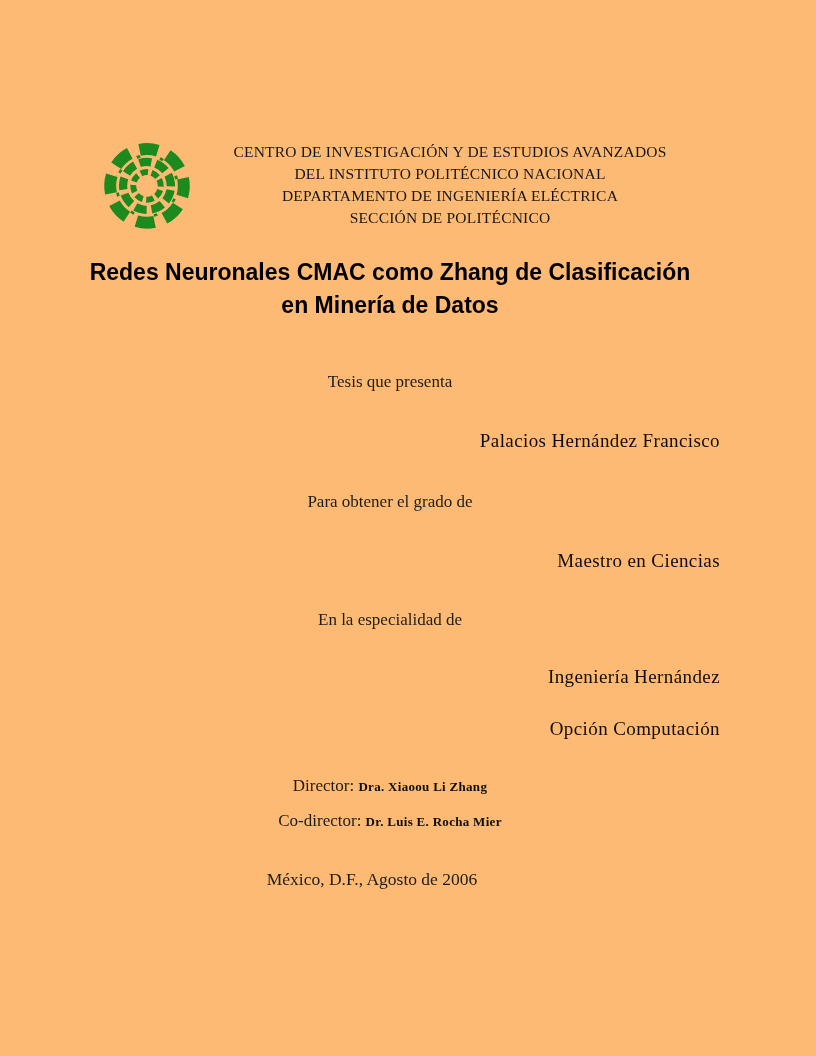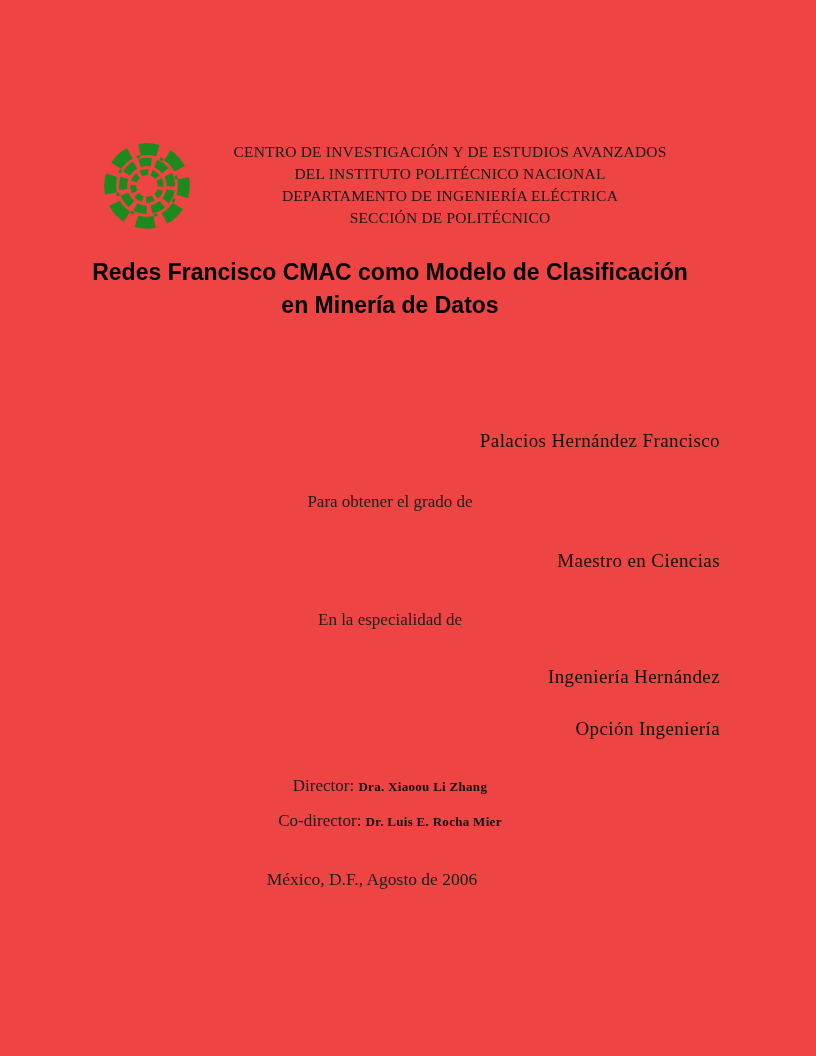--- a/index.html
+++ b/index.html
@@ -2,21 +2,21 @@
 <html><head>
 <meta charset="utf-8">
 <style>
   * { margin:0; padding:0; box-sizing:border-box; }
   html,body { background:#ffffff; }
   .page {
     position:relative;
     width:816px;
     height:1056px;
     margin:0 auto;
-    background:#ef4444;
+    background:#fdba74;
     font-family:"Liberation Serif", serif;
     color:#1a1a1a;
     overflow:hidden;
   }
   .logo-wrap {
     position:absolute;
     left:101px;
     top:137px;
     width:92px;
     height:107px;
@@ -101,36 +101,37 @@
   </div>
 
   <div class="inst-block">
     <div>CENTRO DE INVESTIGACIÓN Y DE ESTUDIOS AVANZADOS</div>
     <div>DEL INSTITUTO POLITÉCNICO NACIONAL</div>
     <div>DEPARTAMENTO DE INGENIERÍA ELÉCTRICA</div>
     <div>SECCIÓN DE POLITÉCNICO</div>
   </div>
 
   <div class="thesis-title">
-    <div>Redes Francisco CMAC como Modelo de Clasificación</div>
+    <div>Redes Neuronales CMAC como Zhang de Clasificación</div>
     <div>en Minería de Datos</div>
   </div>
 
+  <div class="centered plain tesis-line">Tesis que presenta</div>
 
   <div class="centered strong author-line">Palacios Hernández Francisco</div>
 
   <div class="centered strong grado-line">Maestro en Ciencias</div>
 
   <div class="centered plain grado-intro">Para obtener el grado de</div>
 
   <div class="centered plain esp-intro">En la especialidad de</div>
 
   <div class="centered strong esp-line">Ingeniería Hernández</div>
 
-  <div class="centered strong opcion-line">Opción Ingeniería</div>
+  <div class="centered strong opcion-line">Opción Computación</div>
 
   <div class="directors">
     <div>
       <span>Director:</span>
       <b>Dra. Xiaoou Li Zhang</b>
     </div>
     <div>
       <span>Co-director:</span>
       <b>Dr. Luis E. Rocha Mier</b>
     </div>

